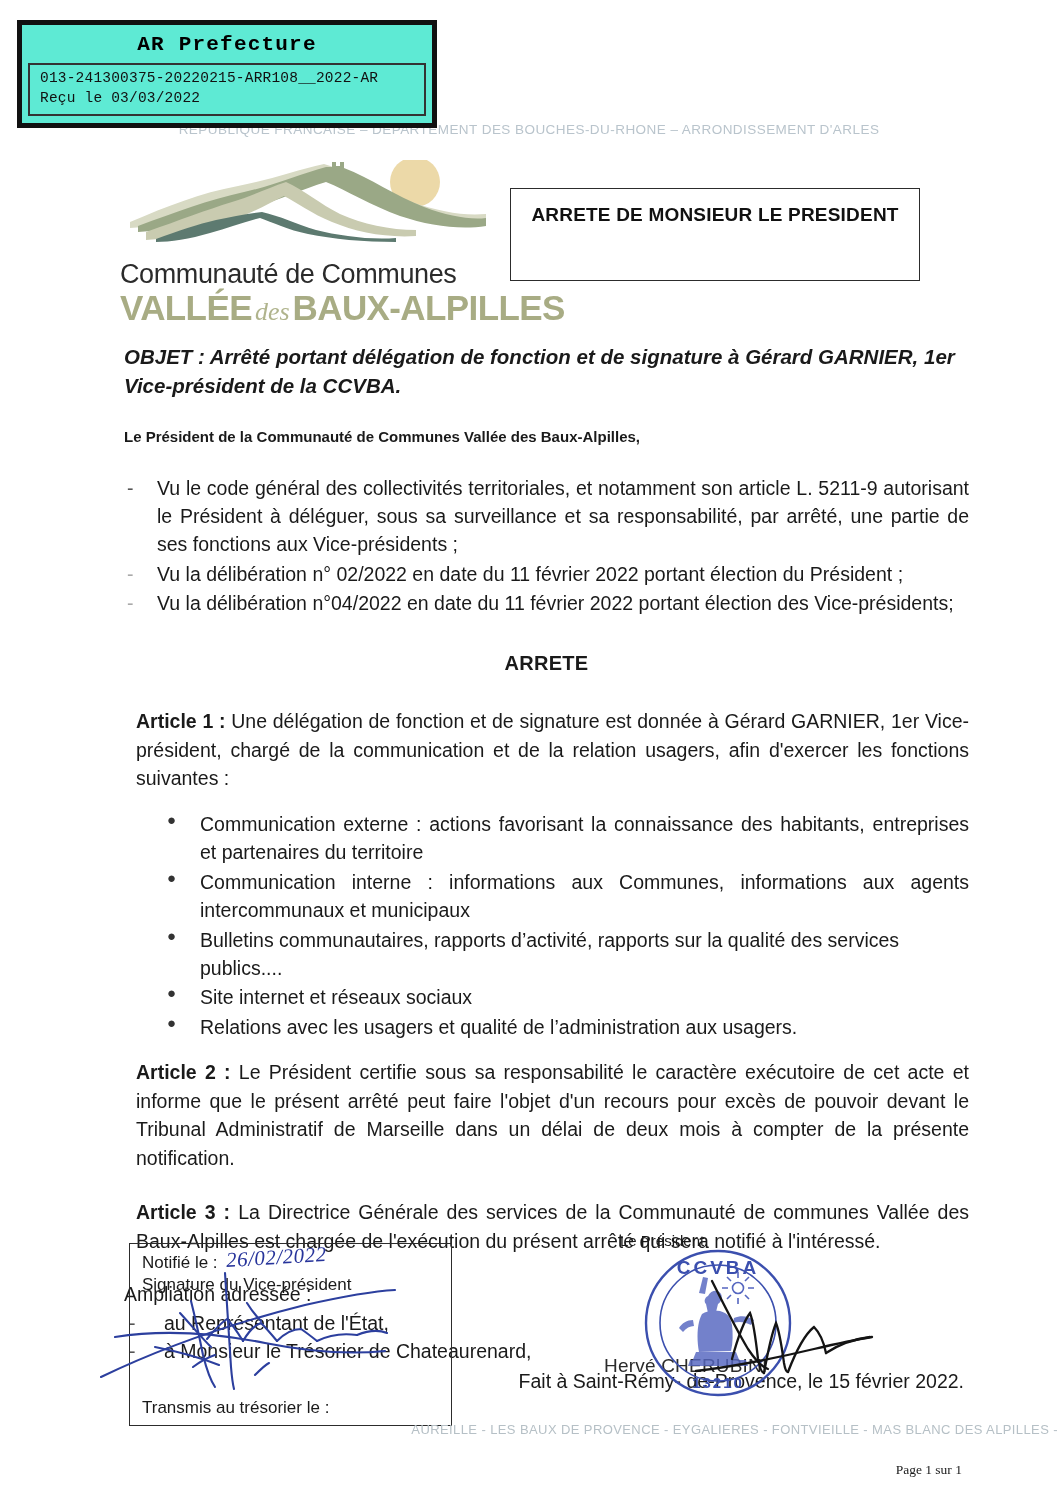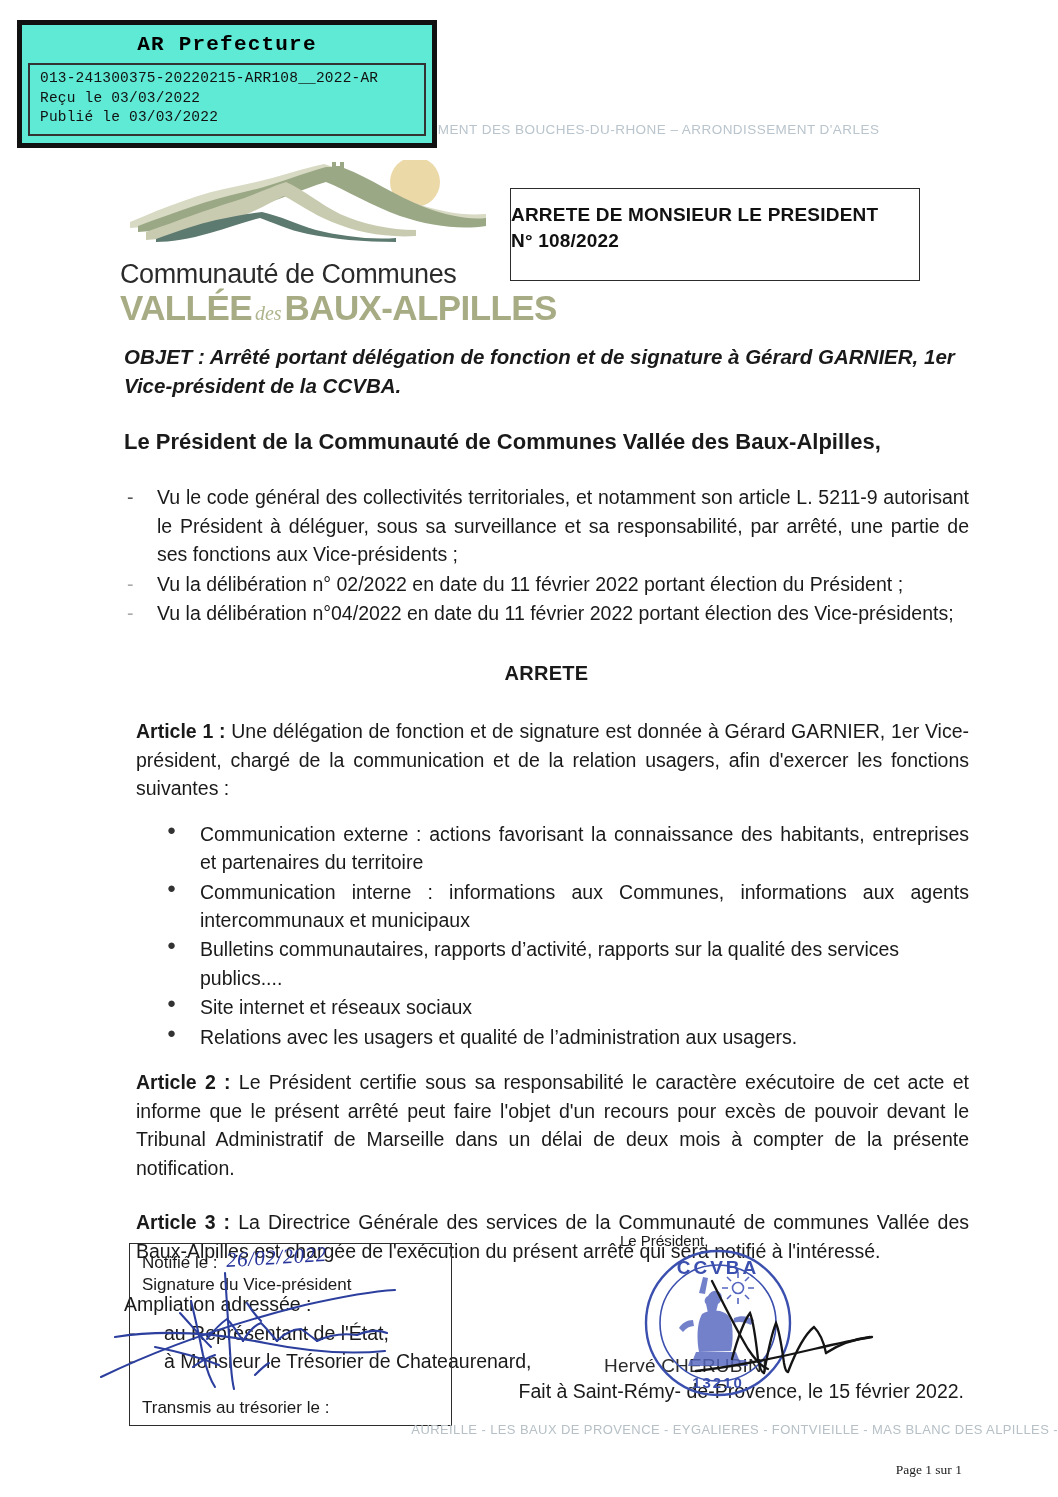--- a/index.html
+++ b/index.html
@@ -89,40 +89,40 @@
     margin-top: -2px;
     white-space: nowrap;
   }
   #logo-line2 .strong {
     font-size: 35px;
     font-weight: bold;
     color: #a8ac84;
     letter-spacing: -0.6px;
   }
   #logo-line2 .des {
-    font-size: 20px;
+    font-size: 26px;
     font-style: italic;
     color: #b0b48d;
     font-family: "Liberation Serif", serif;
     padding: 0 3px;
   }
 
   
   #title-box {
     position: absolute;
     left: 510px;
     top: 188px;
     width: 410px;
     height: 93px;
     border: 1.5px solid #2c2c2c;
     box-sizing: border-box;
     padding-top: 13px;
   }
   #title-box .tl {
-    text-align: left;
+    text-align: center;
     font-weight: bold;
     font-size: 19px;
     letter-spacing: 0.2px;
     color: #111;
     line-height: 1.35;
   }
 
   
   #body-area {
     position: absolute;
@@ -136,21 +136,21 @@
 
   .objet {
     font-weight: bold;
     font-style: italic;
     font-size: 20.5px;
     line-height: 1.42;
     margin: 0 0 26px 0;
   }
   .president-line {
     font-weight: bold;
-    font-size: 22px;
+    font-size: 15px;
     margin: 0 0 26px 0;
   }
 
   ul.vu-list {
     list-style: none;
     margin: 0;
     padding: 0;
   }
   ul.vu-list li {
     position: relative;
@@ -325,21 +325,20 @@
   }
 </style>
 </head>
 <body>
 
 <div id="ar-stamp">
   <div class="ar-title">AR Prefecture</div>
   <div class="ar-inner">
     <div class="ar-line">013-241300375-20220215-ARR108__2022-AR</div>
     <div class="ar-line">Reçu le 03/03/2022</div>
-    <div class="ar-line">Publié le 03/03/2022</div>
   </div>
 </div>
 
 <div id="header-band">REPUBLIQUE FRANCAISE – DEPARTEMENT DES BOUCHES-DU-RHONE – ARRONDISSEMENT D'ARLES</div>
 
 <div id="logo-block">
   <svg id="logo-art" viewBox="0 0 360 82">
 
     <circle cx="287" cy="22" r="25" fill="#ecd9a8"></circle>
 
@@ -352,21 +351,20 @@
     <path d="M28,79 C50,71 70,64 88,60 C104,57 118,54 134,52 C152,56 168,64 188,70 C212,76 242,80 268,78 L268,82 C236,82 204,79 180,74 C160,70 144,62 132,58 C116,62 100,68 82,73 C62,79 42,82 28,82 Z" fill="#5d7a70"></path>
   </svg>
   <div id="logo-line1">Communauté de Communes</div>
   <div id="logo-line2">
     <span class="strong">VALLÉE</span><span class="des">des</span><span class="strong">BAUX-ALPILLES</span>
   </div>
 </div>
 
 <div id="title-box">
   <div class="tl">ARRETE DE MONSIEUR LE PRESIDENT</div>
-  <div class="tl">N° 108/2022</div>
 </div>
 
 <div id="body-area">
 
   <p class="objet">OBJET : Arrêté portant délégation de fonction et de signature à Gérard GARNIER, 1er Vice-président de la CCVBA.</p>
 
   <p class="president-line">Le Président de la Communauté de Communes Vallée des Baux-Alpilles,</p>
 
   <ul class="vu-list">
     <li><span class="dash">-</span><span>Vu le code général des collectivités territoriales, et notamment son article L. 5211-9 autorisant le Président à déléguer, sous sa surveillance et sa responsabilité, par arrêté, une partie de ses fonctions aux Vice-présidents ;</span></li>

